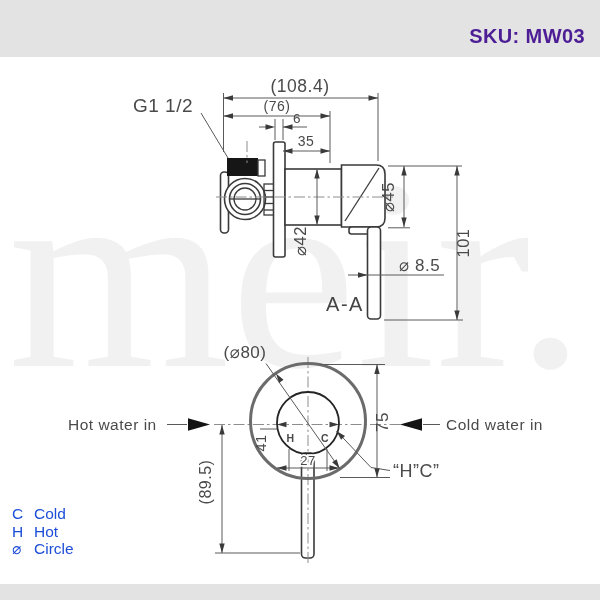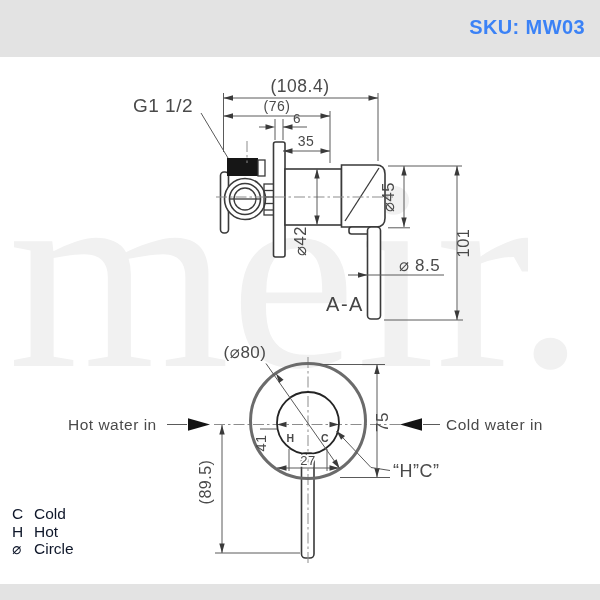--- a/index.html
+++ b/index.html
@@ -1,37 +1,37 @@
 <!DOCTYPE html>
 <html><head>
 <meta charset="utf-8">
 <style>
   html,body{margin:0;padding:0}
   body{width:600px;height:600px;position:relative;background:#ffffff;overflow:hidden;
        font-family:"Liberation Sans","DejaVu Sans",sans-serif}
   .bar{position:absolute;left:0;width:600px;background:#e3e3e3}
   .bar.header{top:0;height:57px}
   .bar.footer{top:584px;height:16px}
-  .sku{position:absolute;right:15px;top:16px;font-size:20px;font-weight:bold;
-       color:#3b82f6;letter-spacing:.4px}
+  .sku{position:absolute;right:15px;top:25px;font-size:20px;font-weight:bold;
+       color:#4c1d95;letter-spacing:.4px}
   svg.drawing{position:absolute;left:0;top:0}
   .wm{font-family:"Liberation Serif","DejaVu Serif",serif;fill:#f1f1f1}
   .o{stroke:#3a3a3a;stroke-width:1.6;fill:none}
   .o2{stroke:#3a3a3a;stroke-width:1.3;fill:none}
   .w{fill:#ffffff}
   .blk{fill:#161616;stroke:none}
   .oc{stroke:#6b6b6b;stroke-width:3;fill:none}
   .ic{stroke:#242424;stroke-width:1.8;fill:none}
   .cl{stroke:#8d8d8d;stroke-width:1;fill:none;stroke-dasharray:11 3 2.5 3}
   .d{stroke:#5a5a5a;stroke-width:1;fill:none}
   .arw{fill:#3a3a3a;stroke:none}
   .tri{fill:#141414;stroke:none}
   text.t{fill:#4a4a4a;letter-spacing:.5px}
   text.halo{paint-order:stroke;stroke:#ffffff;stroke-width:3.5px}
-  .legend{position:absolute;left:12px;top:505px;font-size:15.5px;color:#0f172a;
+  .legend{position:absolute;left:12px;top:505px;font-size:15.5px;color:#1d4ed8;
           line-height:17.5px}
   .legend .row{white-space:nowrap}
   .legend .sym{display:inline-block;width:22px}
 </style>
 </head>
 <body>
 
 <div class="bar header"></div>
 <div class="sku">SKU: MW03</div>
 

